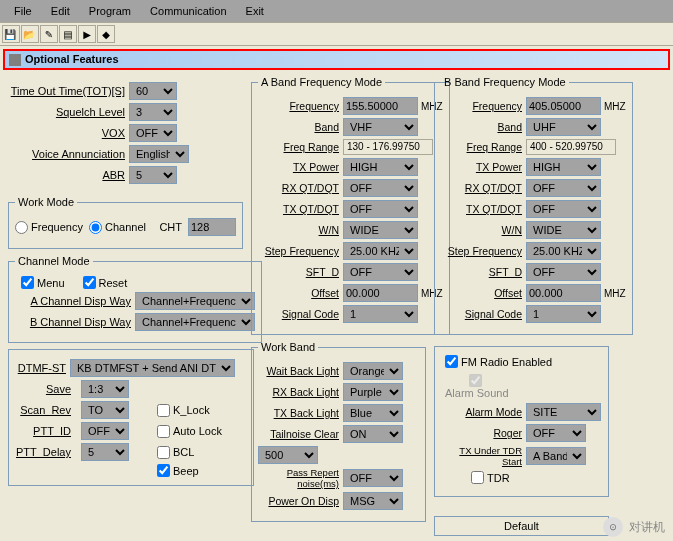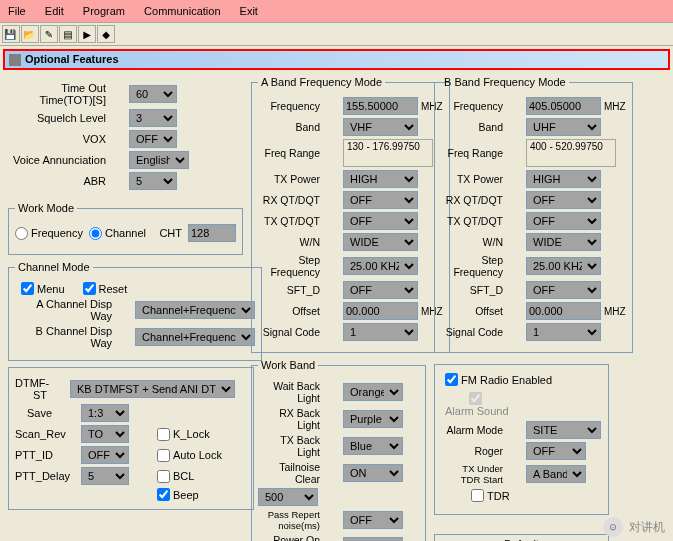--- a/index.html
+++ b/index.html
@@ -1,40 +1,40 @@
 <!DOCTYPE html>
 <html><head>
 <meta charset="utf-8">
 <style>
 * { box-sizing: border-box; margin: 0; padding: 0; }
 body { font-family: Tahoma, Arial, sans-serif; font-size: 11px; background: #ece9d8; width: 673px; height: 541px; overflow: hidden; }
-.menubar { background: #fca5a5; padding: 2px 0; border-bottom: 1px solid #aca899; }
+.menubar { background: #a3a3a3; padding: 2px 6px; border-bottom: 1px solid #aca899; }
 .menubar span { padding: 3px 8px; display: inline-block; cursor: default; }
 .toolbar { background: #ece9d8; padding: 2px; border-bottom: 1px solid #aca899; display: flex; gap: 1px; }
 .tb-btn { width: 18px; height: 18px; border: 1px solid #aca899; background: #ece9d8; display: inline-flex; align-items: center; justify-content: center; font-size: 10px; }
 .inner-title { background: linear-gradient(to right, #a6caf0, #d0e4f7); border: 2px solid #ff0000; padding: 2px 4px; color: #000; margin: 3px 3px 0 3px; position: relative; }
 .inner-title .ic { display: inline-block; width: 12px; height: 12px; background: #808080; margin-right: 4px; vertical-align: middle; }
 .content { padding: 6px 8px; display: flex; gap: 8px; }
 .col { display: flex; flex-direction: column; gap: 6px; }
 .col1 { width: 235px; }
 .col2 { width: 175px; }
 .col3 { width: 175px; gap: 11px; }
 fieldset { border: 1px solid #7f9db9; padding: 6px 6px 8px 6px; position: relative; }
 legend { font-size: 11px; padding: 0 3px; }
 .row { display: flex; align-items: center; margin: 3px 0; }
-.lbl { text-align: right; padding-right: 23px; flex-shrink: 0; }
+.lbl { text-align: right; padding-right: 4px; flex-shrink: 0; text-decoration: underline; }
 .col1 .lbl { width: 120px; }
 .col2 .lbl, .col3 .lbl { width: 85px; font-size: 10.5px; }
 select, input[type=text] { border: 1px solid #7f9db9; font-family: inherit; font-size: 11px; height: 18px; padding: 0 2px; background: #a3a3a3; }
 select { width: 60px; }
 input[type=text] { width: 60px; }
 .w-wide { width: 120px !important; }
 .w-med { width: 75px !important; }
 .w-sm { width: 48px !important; }
-.w-ro { width: 90px; background: #ece9d8; border: 1px solid #aca899; height: 28px; display: inline-block; padding: 1px 3px; font-size: 10px; }
+.w-ro { width: 90px; background: #ece9d8; border: 1px solid #aca899; height: 16px; display: inline-block; padding: 1px 3px; font-size: 10px; }
 .unit { font-size: 10px; margin-left: 3px; }
 .radio-row { display: flex; align-items: center; gap: 6px; margin: 4px 0; }
 input[type=radio], input[type=checkbox] { margin-right: 3px; }
 .top-block { border: 1px solid transparent; padding: 2px 0; }
 .cm-row { display: flex; align-items: center; gap: 18px; margin: 3px 6px; }
 .dtmf-grid { display: grid; grid-template-columns: 60px 70px 90px; gap: 3px 6px; align-items: center; }
 .dtmf-grid .lbl { width: auto; text-align: right; }
 .btn-row { text-align: center; padding: 8px 0 4px 0; display: flex; justify-content: center; gap: 30px; flex-direction: column; }
 .btn { border: 1px solid #7f9db9; background: #ece9d8; padding: 3px 16px; font-family: inherit; font-size: 11px; }
 .footer { position: absolute; bottom: 4px; right: 8px; display: flex; align-items: center; gap: 6px; font-size: 12px; color: #888; }

